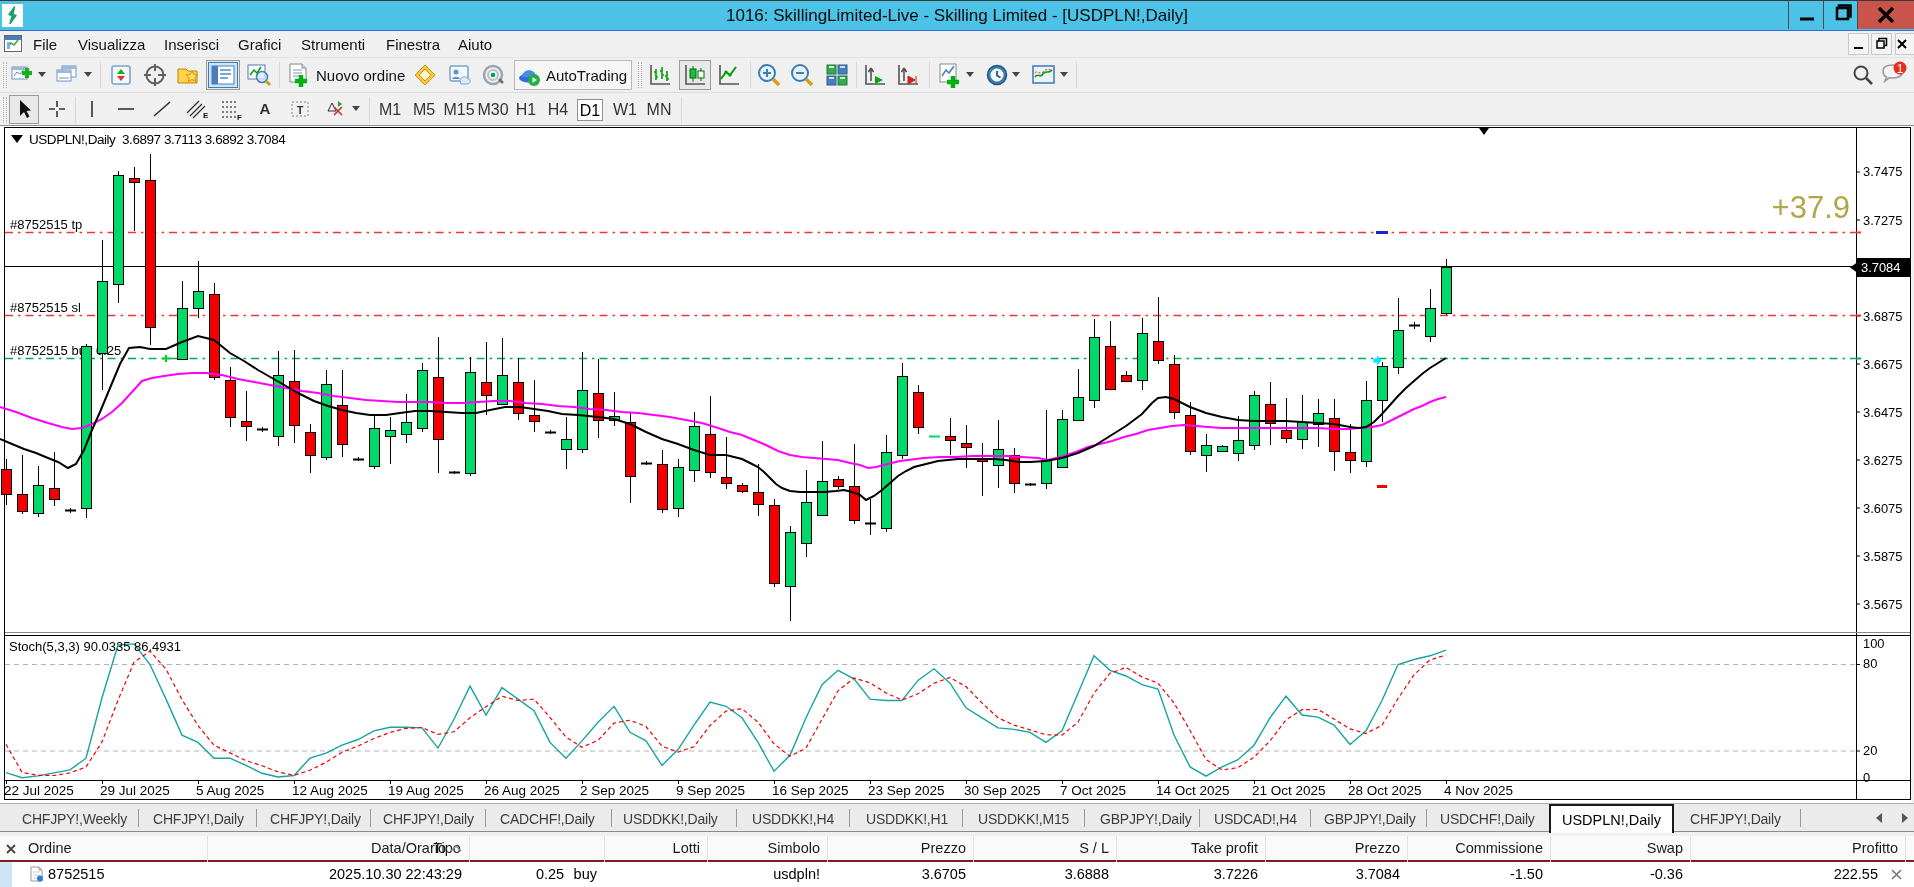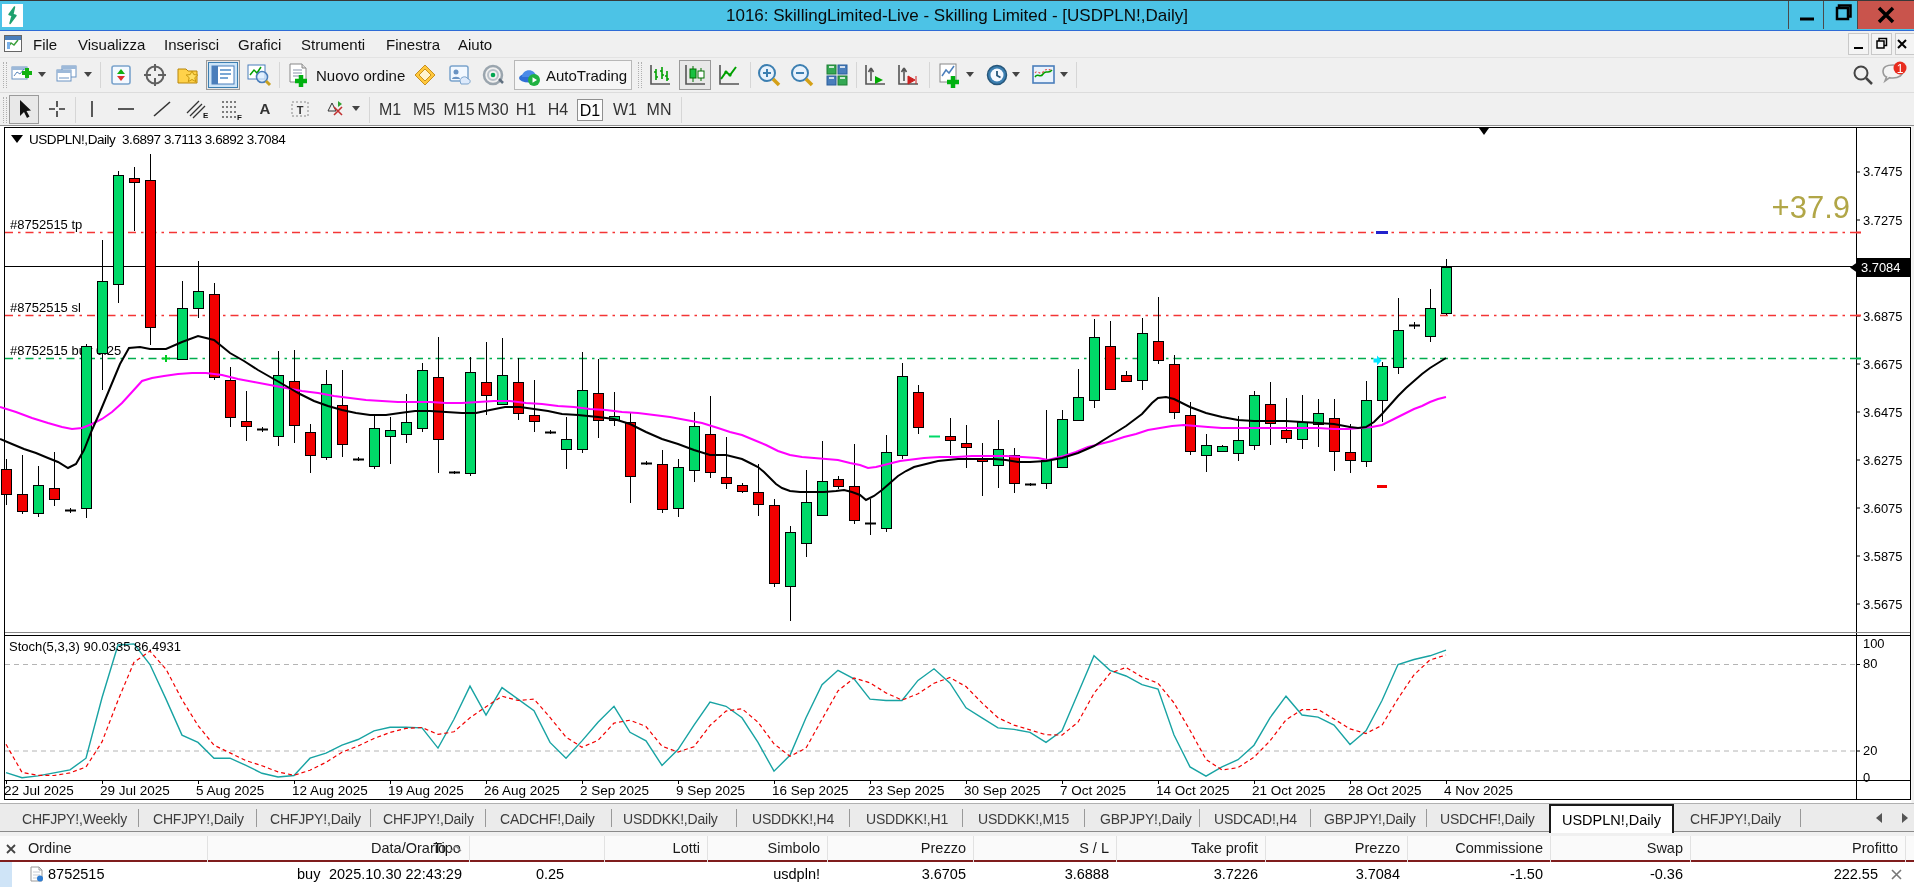--- a/index.html
+++ b/index.html
@@ -605,21 +605,21 @@
 <div id="tblrow">
 <div class="abs" style="left:0;top:0;width:12px;height:25px;background:#cfe4f7"></div>
 <div class="abs" style="left:29px;top:4px"><svg width="15" height="16" viewBox="0 0 15 16">
         <path d="M2 1 h8 l3 3 v11 H2 z" fill="#fff" stroke="#999"></path>
         <path d="M10 1 v3 h3" fill="none" stroke="#999"></path>
         <path d="M4 6h7M4 9h7M4 12h5" stroke="#c8ccd4" stroke-width="1.2"></path>
         <circle cx="11" cy="12.5" r="3" fill="#2e7dd4"></circle>
       </svg></div>
 <div class="rc" style="left:48px">8752515</div>
 <div class="rc" style="left:162px;width:300px;text-align:right">2025.10.30 22:43:29</div>
-<div class="rc" style="left:297px;width:300px;text-align:left">buy</div>
+<div class="rc" style="left:297px;width:300px;text-align:right">buy</div>
 <div class="rc" style="left:400px;width:300px;text-align:center">0.25</div>
 <div class="rc" style="left:520px;width:300px;text-align:right">usdpln!</div>
 <div class="rc" style="left:666px;width:300px;text-align:right">3.6705</div>
 <div class="rc" style="left:809px;width:300px;text-align:right">3.6888</div>
 <div class="rc" style="left:958px;width:300px;text-align:right">3.7226</div>
 <div class="rc" style="left:1100px;width:300px;text-align:right">3.7084</div>
 <div class="rc" style="left:1243px;width:300px;text-align:right">-1.50</div>
 <div class="rc" style="left:1383px;width:300px;text-align:right">-0.36</div>
 <div class="rc" style="left:1578px;width:300px;text-align:right">222.55</div>
 <svg class="abs" style="left:1890px;top:6px" width="14" height="14">

